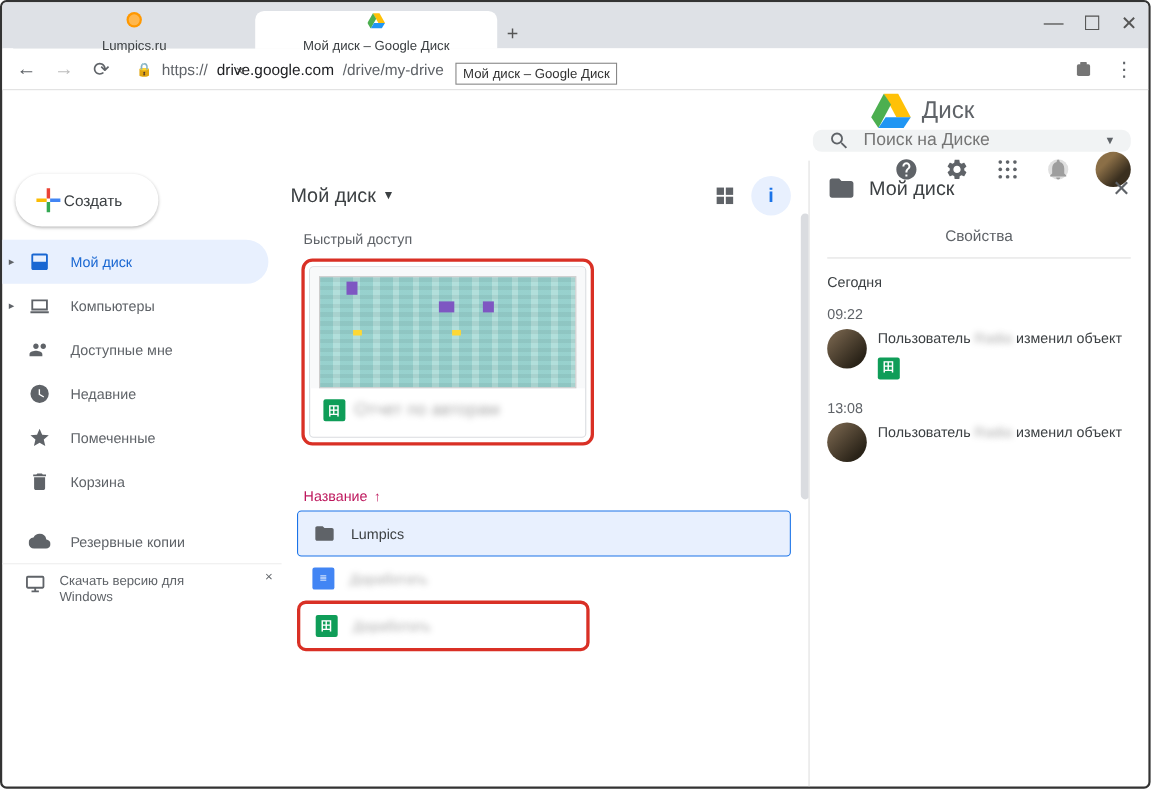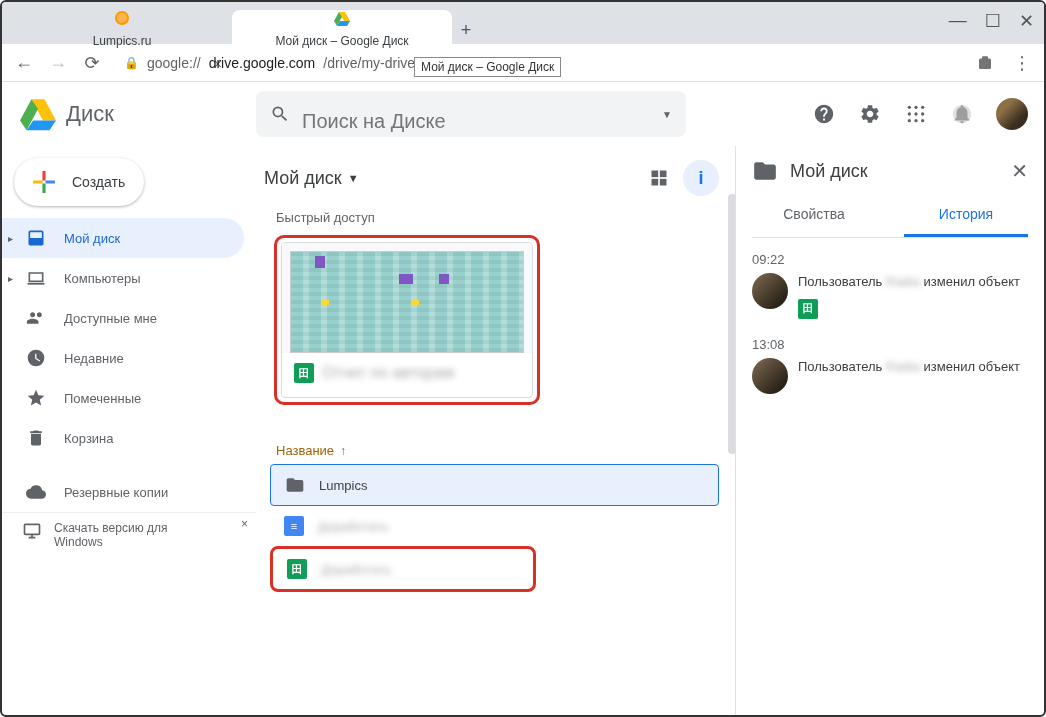--- a/index.html
+++ b/index.html
@@ -18,35 +18,35 @@
 
 .addr-bar { height: 38px; background: #fff; border-bottom: 1px solid #e0e0e0; display: flex; align-items: center; padding: 0 10px; gap: 10px; }
 .nav-btn { color: #5f6368; font-size: 18px; width: 24px; text-align: center; }
 .nav-btn.disabled { color: #bdbdbd; }
 .url-box { flex: 1; display: flex; align-items: center; gap: 8px; font-size: 14px; color: #5f6368; padding: 4px 10px; border-radius: 14px; position: relative; }
 .url-box .lock { font-size: 12px; }
 .url-box .host { color: #202124; }
 .url-tooltip { position: absolute; left: 300px; top: 6px; background: #fff; border: 1px solid #888; padding: 2px 6px; font-size: 12px; color: #333; }
 
 
-.drive-header { height: 64px; display: flex; align-items: center; padding: 0 16px; border-bottom: none; }
+.drive-header { height: 64px; display: flex; align-items: flex-end; padding: 0 16px; border-bottom: none; flex-direction: column; }
 .drive-logo { display: flex; align-items: center; gap: 8px; width: 238px; }
 .drive-logo-icon { width: 40px; height: 36px; }
 .drive-logo-text { font-size: 22px; color: #5f6368; }
 .search-bar { flex: 1; max-width: 430px; height: 46px; background: #f1f3f4; border-radius: 8px; display: flex; align-items: center; padding: 0 14px; gap: 12px; }
-.search-bar input { border: none; background: transparent; font-size: 20px; color: #5f6368; flex: 1; outline: none; margin-top: 15px; }
+.search-bar input { border: none; background: transparent; font-size: 16px; color: #5f6368; flex: 1; outline: none; }
 .drop-arrow { color: #5f6368; font-size: 10px; }
 .header-actions { margin-left: auto; display: flex; align-items: center; gap: 22px; color: #5f6368; }
 .header-icon { font-size: 20px; width: 24px; height: 24px; display: flex; align-items: center; justify-content: center; }
 .avatar { width: 32px; height: 32px; border-radius: 50%; background: linear-gradient(135deg, #8b6f47 30%, #3a2f1f 70%); }
 
 
 .main { display: flex; height: calc(717px - 42px - 38px - 64px - 4px); }
 .sidebar { width: 254px; padding-top: 8px; }
-.create-btn { margin: 4px 0 12px 12px; width: 130px; height: 48px; border-radius: 24px; box-shadow: 0 1px 3px rgba(0,0,0,0.3); display: flex; align-items: center; gap: 14px; padding-left: 16px; background: #fff; }
+.create-btn { margin: 4px 0 12px 12px; width: 130px; height: 48px; border-radius: 24px; box-shadow: 0 1px 3px rgba(0,0,0,0.3); display: flex; align-items: center; gap: 0; padding-left: 16px; background: #fff; }
 .create-btn span.lbl { font-size: 14px; color: #3c4043; }
 
 .nav-item { height: 40px; display: flex; align-items: center; padding-left: 24px; gap: 18px; font-size: 13px; color: #5f6368; border-radius: 0 20px 20px 0; margin-right: 12px; position: relative; }
 .nav-item.active { background: #e8f0fe; color: #1967d2; font-weight: 500; }
 .nav-item .chev { position: absolute; left: 6px; font-size: 10px; color: #5f6368; }
 .nav-icon { width: 20px; height: 20px; display: flex; align-items: center; justify-content: center; font-size: 18px; }
 .nav-item.active .nav-icon svg { fill: #1967d2; }
 
 .download-item { border-top: 1px solid #eee; padding: 8px 12px 8px 20px; display: flex; gap: 12px; font-size: 12px; color: #5f6368; position: relative; }
 .download-item .x { position: absolute; right: 8px; top: 4px; font-size: 12px; }
@@ -69,21 +69,21 @@
 .sheet-preview .blk2 { position: absolute; top: 22px; left: 108px; width: 14px; height: 10px; background: #7e57c2; }
 .sheet-preview .blk3 { position: absolute; top: 22px; left: 148px; width: 10px; height: 10px; background: #7e57c2; }
 .sheet-preview .y1 { position: absolute; top: 48px; left: 30px; width: 8px; height: 5px; background: #fdd835; }
 .sheet-preview .y2 { position: absolute; top: 48px; left: 120px; width: 8px; height: 5px; background: #fdd835; }
 .quick-meta { padding: 10px 12px; }
 .quick-meta .row1 { display: flex; align-items: center; gap: 8px; margin-bottom: 4px; }
 .blur { color: transparent; text-shadow: 0 0 6px rgba(0,0,0,0.35); user-select: none; }
 .sub { font-size: 12px; color: #5f6368; }
 
 .file-list { margin-top: 14px; }
-.list-header { display: flex; align-items: center; gap: 6px; font-size: 13px; color: #a16207; padding: 6px 12px; font-weight: 500; margin-top: 32px;}
+.list-header { display: flex; align-items: center; gap: 6px; font-size: 13px; color: #be185d; padding: 6px 12px; font-weight: 500; margin-top: 32px;}
 .list-header .arrow { font-size: 12px; }
 .file-row { display: flex; align-items: center; gap: 14px; padding: 10px 14px; font-size: 13px; color: #3c4043; border-radius: 4px; margin-left: 6px; margin-right: 0; }
 .file-row.selected { border: 1px solid #1a73e8; background: #e8f0fe; }
 .file-row.hl { border: 3px solid #d93025; border-radius: 8px; width: 266px; }
 .file-icon { width: 20px; height: 20px; display: flex; align-items: center; justify-content: center; border-radius: 2px; color: #fff; font-size: 11px; font-weight: bold;}
 .fi-folder { color: #5f6368; font-size: 20px; background: none; }
 .fi-doc { background: #4285f4; }
 .fi-sheet { background: #0f9d58; }
 
 
@@ -141,21 +141,21 @@
   </div>
   <div class="new-tab">+</div>
 </div>
 
 <div class="addr-bar">
   <span class="nav-btn">←</span>
   <span class="nav-btn disabled">→</span>
   <span class="nav-btn">⟳</span>
   <div class="url-box">
     <span class="lock">🔒</span>
-    <span>google://</span>
+    <span>https://</span>
       <span class="host">drive.google.com</span>
       <span>/drive/my-drive</span>
     <div class="url-tooltip">Мой диск – Google Диск</div>
   </div>
   <span class="nav-btn" style="color:#757575">
     <svg width="18" height="18" viewBox="0 0 24 24" fill="#757575">
         <rect x="4" y="6" width="16" height="14" rx="2"></rect>
         <rect x="8" y="3" width="8" height="4" rx="1"></rect>
       </svg>
   </span>
@@ -374,23 +374,23 @@
         <span class="fold">
             <svg width="26" height="26" viewBox="0 0 24 24" fill="#5f6368">
               <path d="M10 4H4c-1.1 0-2 .9-2 2v12c0 1.1.9 2 2 2h16c1.1 0 2-.9 2-2V8c0-1.1-.9-2-2-2h-8l-2-2z"></path>
             </svg>
           </span>
         <span class="title">Мой диск</span>
         <span class="x">✕</span>
       </div>
       <div class="details-tabs">
         <div class="details-tab">Свойства</div>
-        <div class="details-tab active">История</div>
       </div>
       <div class="feed">
+        <div class="feed-day">Сегодня</div>
 
         <div class="feed-item">
           <div class="feed-time">09:22</div>
           <div class="feed-body">
             <div class="feed-avatar"></div>
             <div class="feed-text">
               <span>Пользователь</span>
               <span class="blur">Radia</span>
               <span>изменил объект</span>
               <div class="feed-file">

